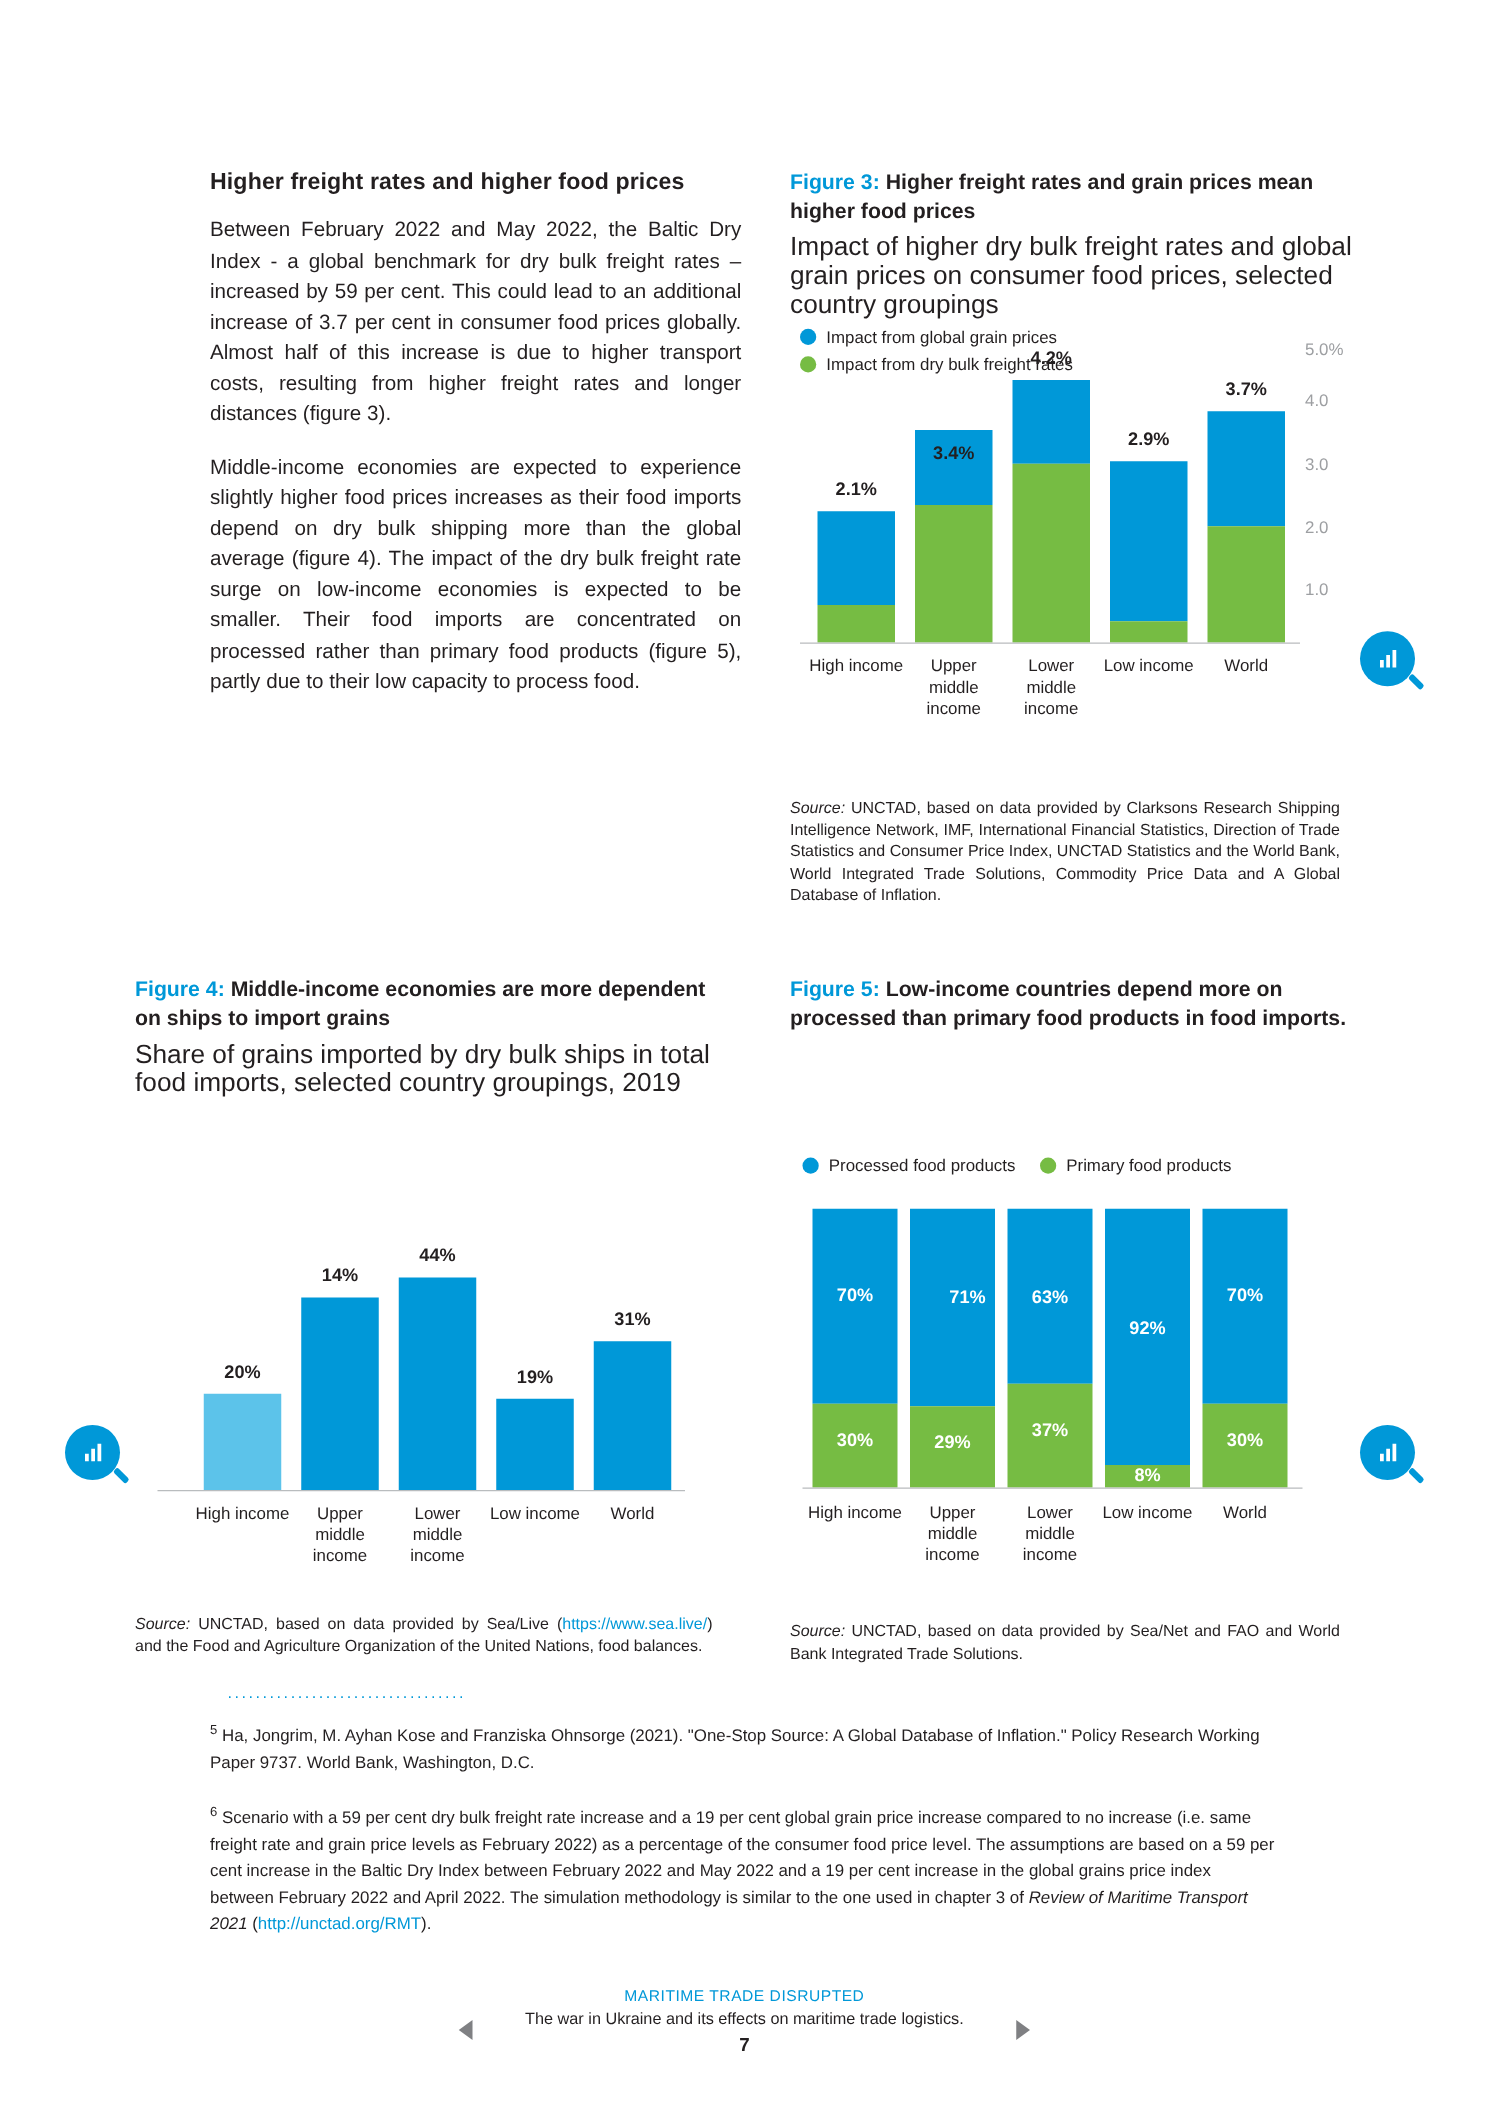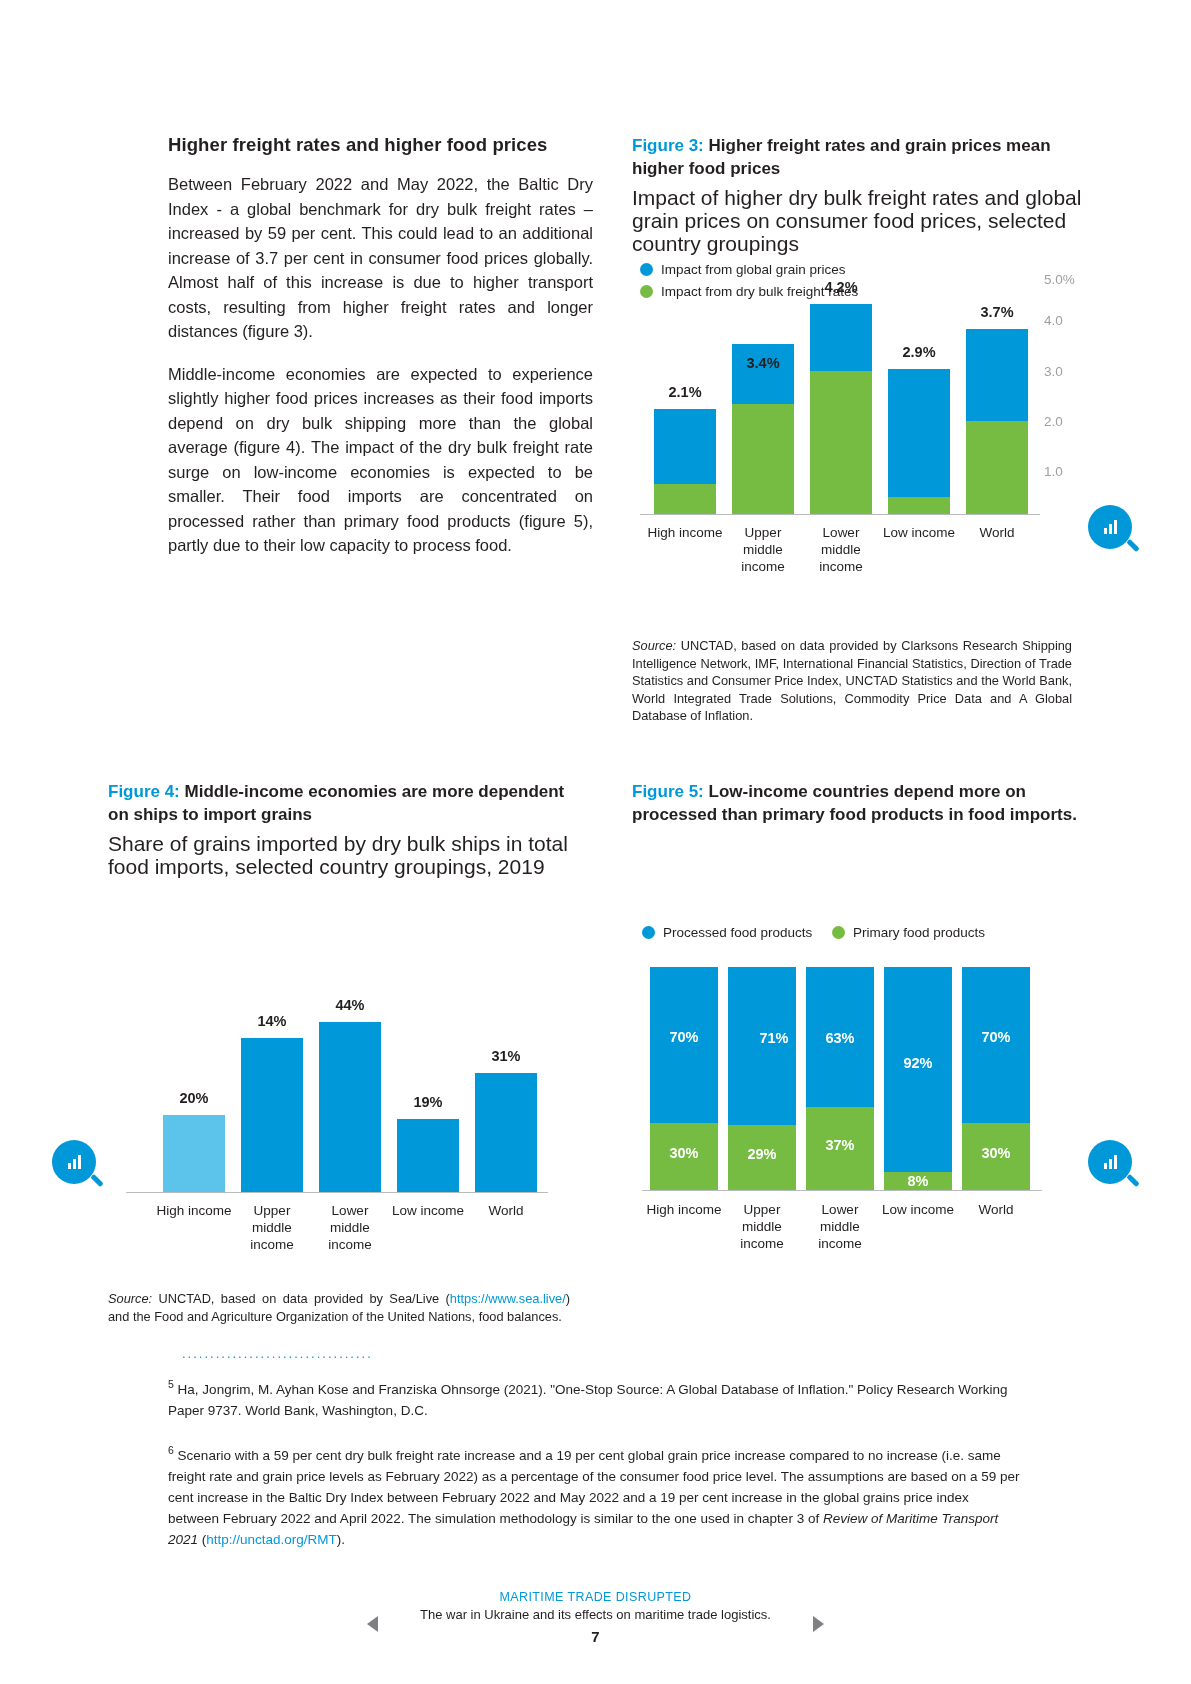--- a/index.html
+++ b/index.html
@@ -244,20 +244,24 @@
     <div class="circ">
       <span class="bars-ico">
           <i style="height:6px"></i>
           <i style="height:10px"></i>
           <i style="height:14px"></i>
         </span>
     </div>
     <div class="handle"></div>
   </div>
 
+  <div class="src" style="position:absolute;left:632px;top:1296px;width:440px;">
+    <i>Source:</i>
+    <span>UNCTAD, based on data provided by Sea/Net and FAO and World Bank Integrated Trade Solutions.</span>
+  </div>
 
   <div class="dots" style="position:absolute;left:182px;top:1346px;">..................................</div>
 
   <div class="foot" style="top:1374px;">
     <span class="fn-num">5</span>
     <span>Ha, Jongrim, M. Ayhan Kose and Franziska Ohnsorge (2021). "One-Stop Source: A Global Database of Inflation." Policy Research Working Paper 9737. World Bank, Washington, D.C.</span>
   </div>
 
   <div class="foot" style="top:1440px;">
     <span class="fn-num">6</span>

